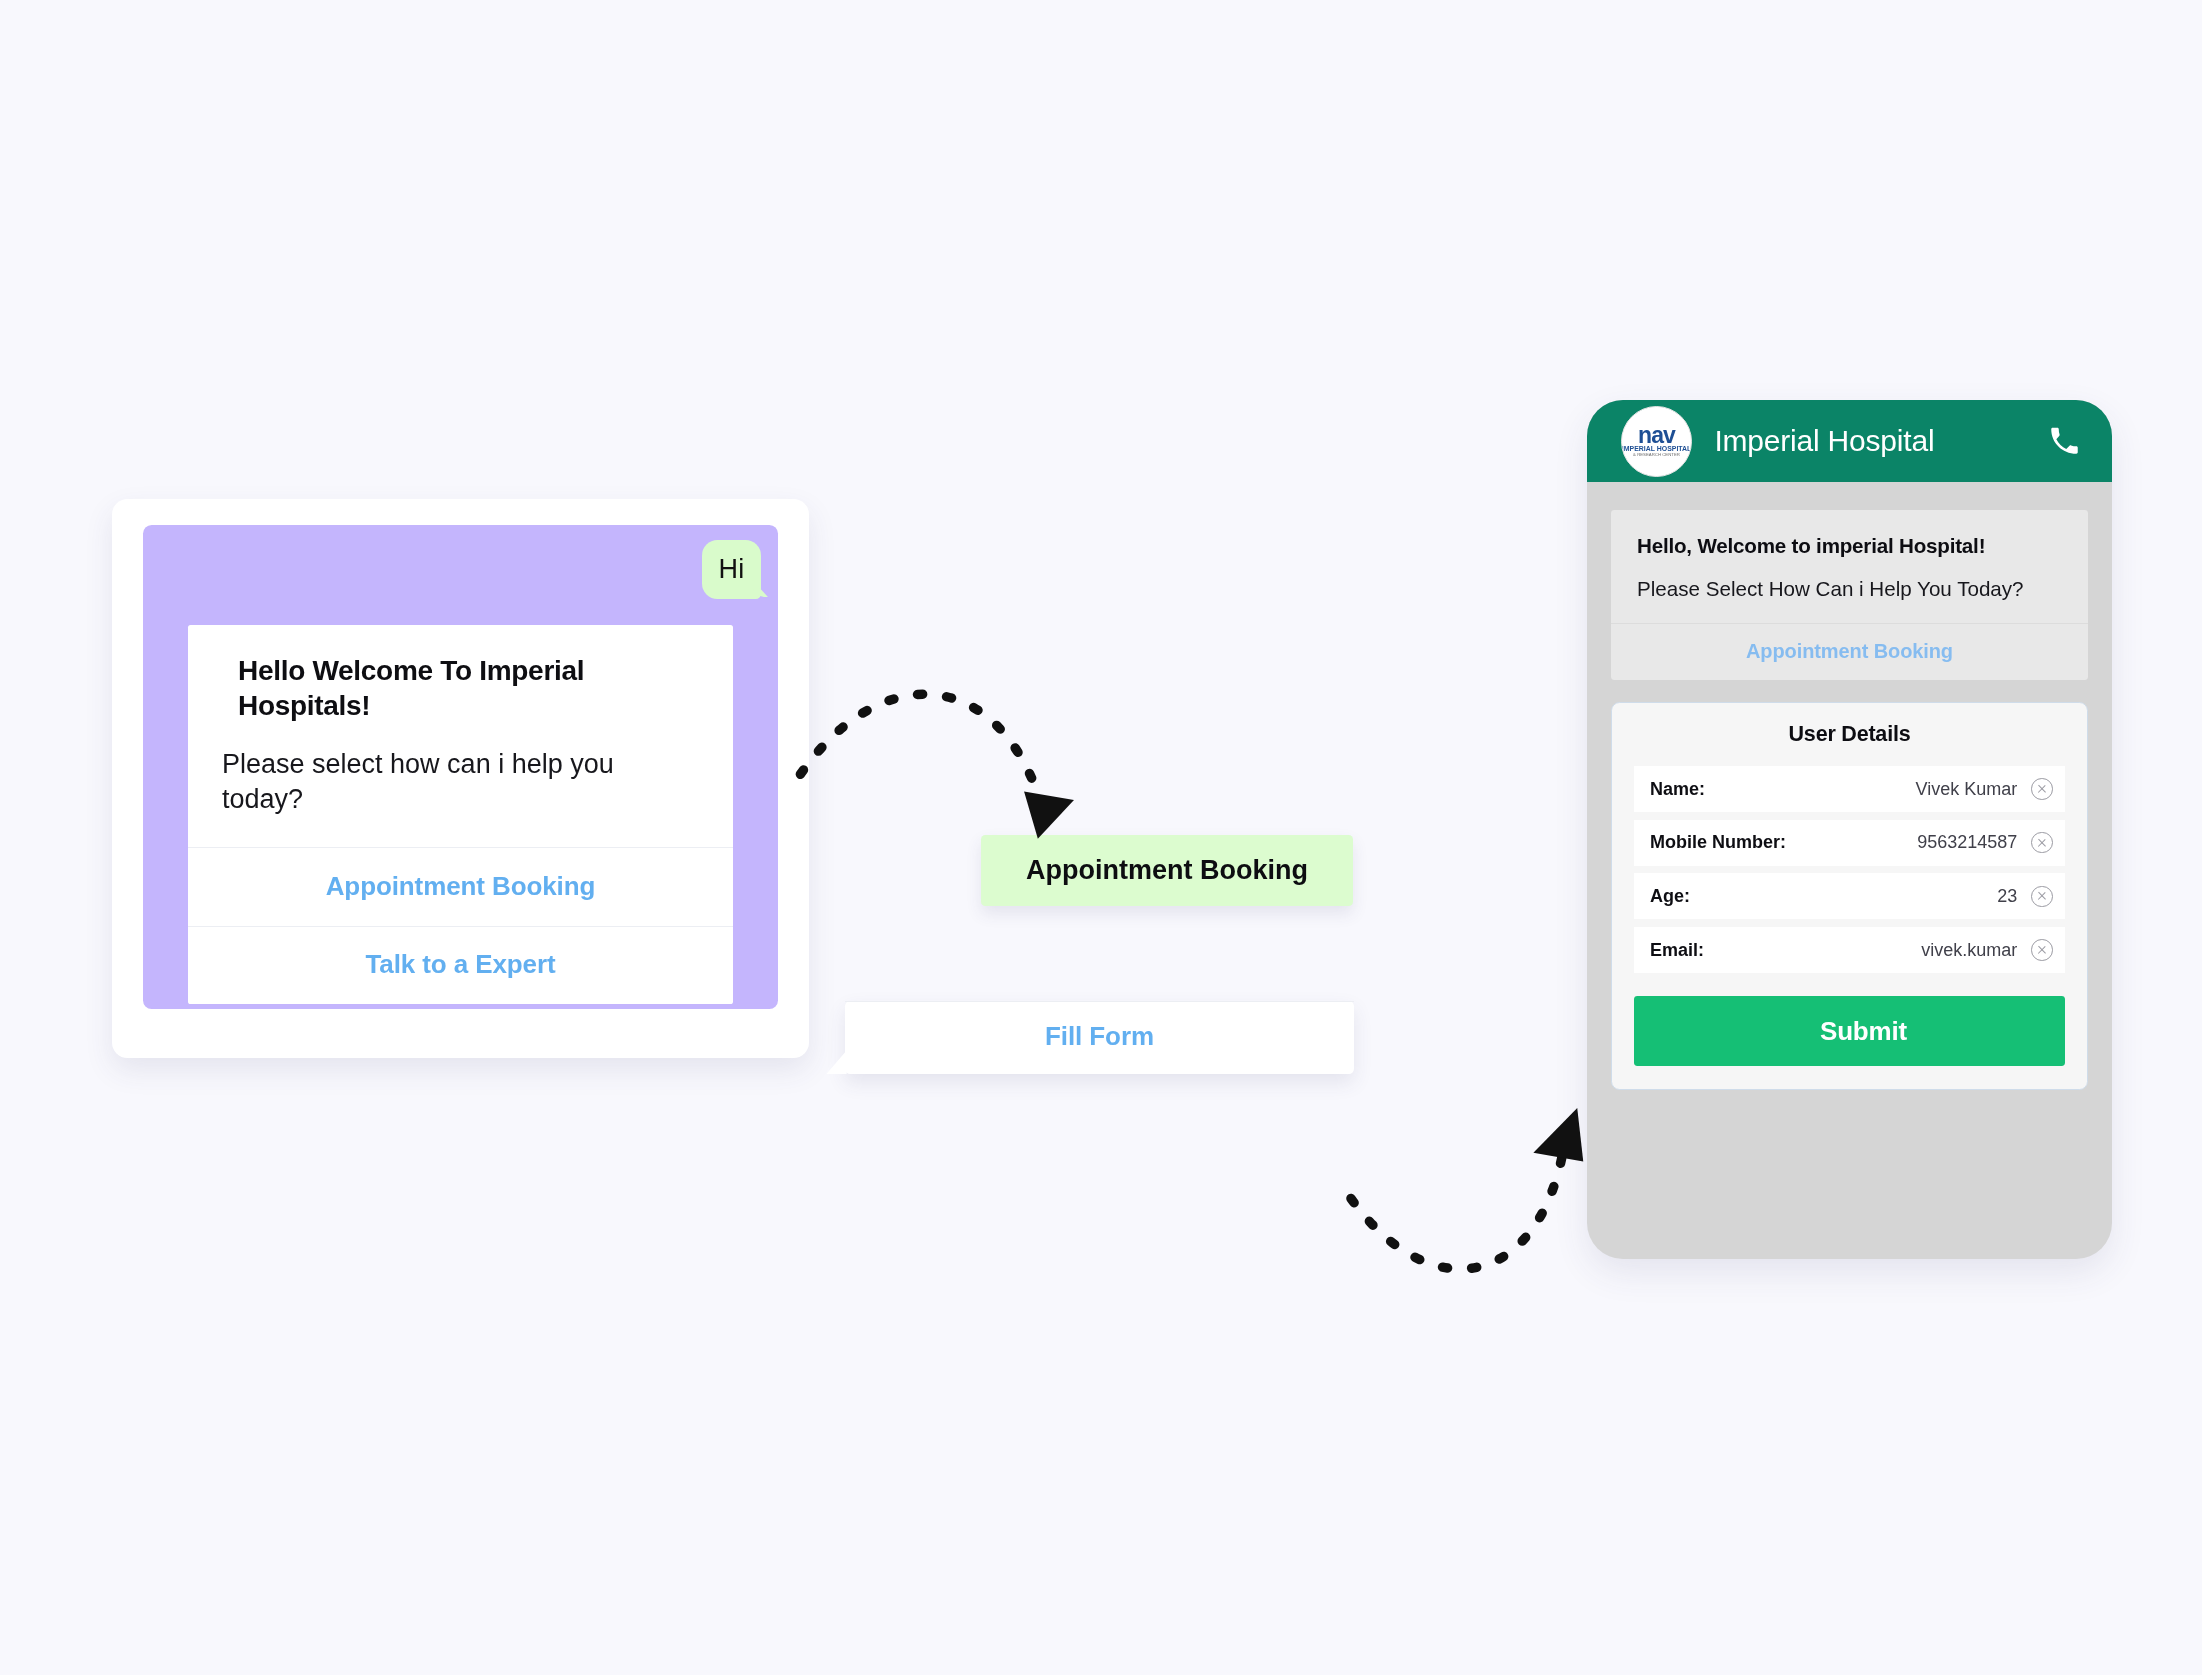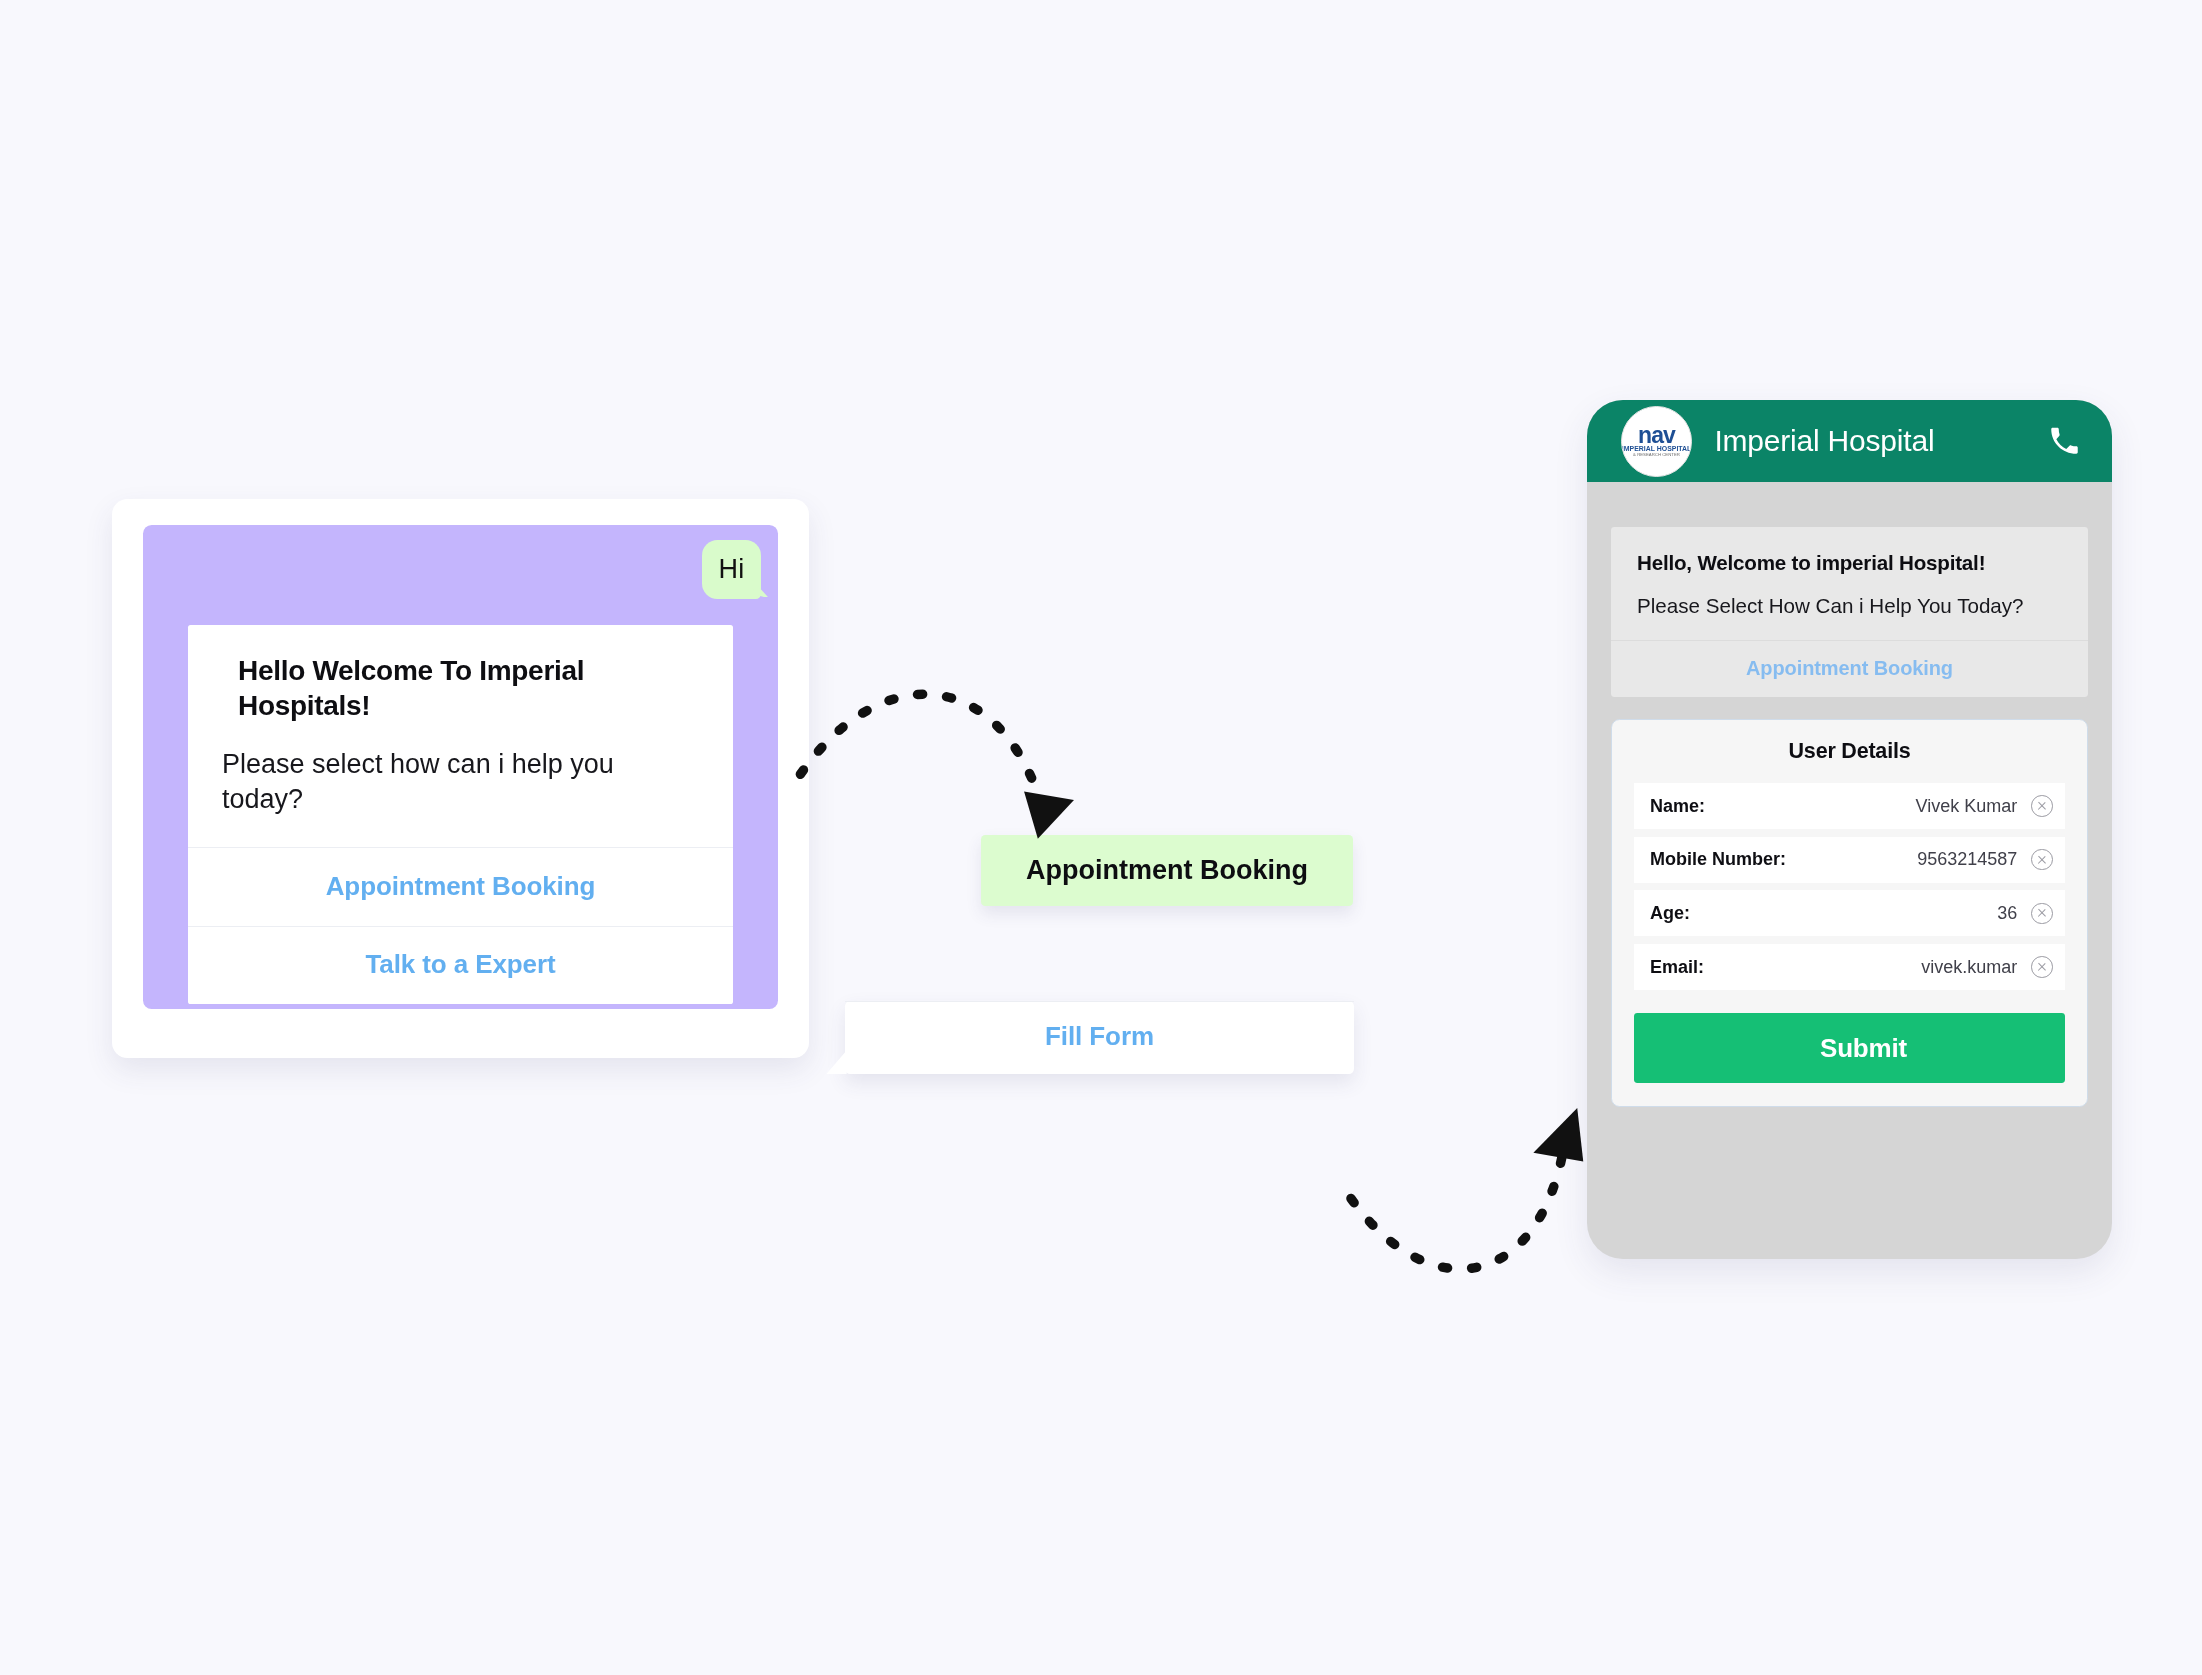--- a/index.html
+++ b/index.html
@@ -204,21 +204,21 @@
     letter-spacing: -0.2px;
   }
   #call-icon { width: 34px; height: 34px; flex: 0 0 auto; }
 
   #phone-body { padding: 27.5px 24px 0 24px; }
 
   #welcome-card {
     background: #e8e8e8;
     border-radius: 3.4px;
   }
-  #welcome-card .body { padding: 22.4px 26px 20.6px 26px; margin-top: 17px; }
+  #welcome-card .body { padding: 22.4px 26px 20.6px 26px; }
   #welcome-card h3 {
     font-size: 20.6px;
     font-weight: 700;
     line-height: 1.33;
     color: #0d0d12;
     letter-spacing: -0.2px;
   }
   #welcome-card p {
     margin-top: 15.5px;
     font-size: 20.6px;
@@ -380,21 +380,21 @@
         </div>
 
         <div class="field-row">
           <span class="field-label">Mobile Number:</span>
           <span class="field-value">9563214587</span>
           <span class="clear-icon"></span>
         </div>
 
         <div class="field-row">
           <span class="field-label">Age:</span>
-          <span class="field-value">36</span>
+          <span class="field-value">23</span>
           <span class="clear-icon"></span>
         </div>
 
         <div class="field-row">
           <span class="field-label">Email:</span>
           <span class="field-value">vivek.kumar</span>
           <span class="clear-icon"></span>
         </div>
 
         <button id="submit-btn">Submit</button>

